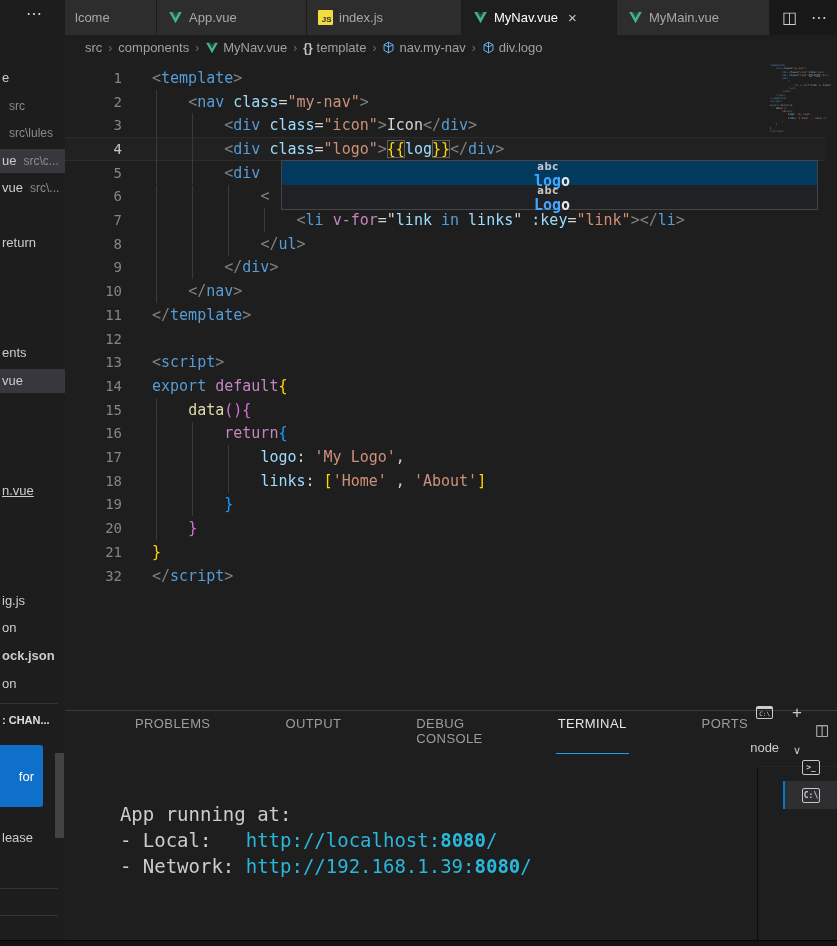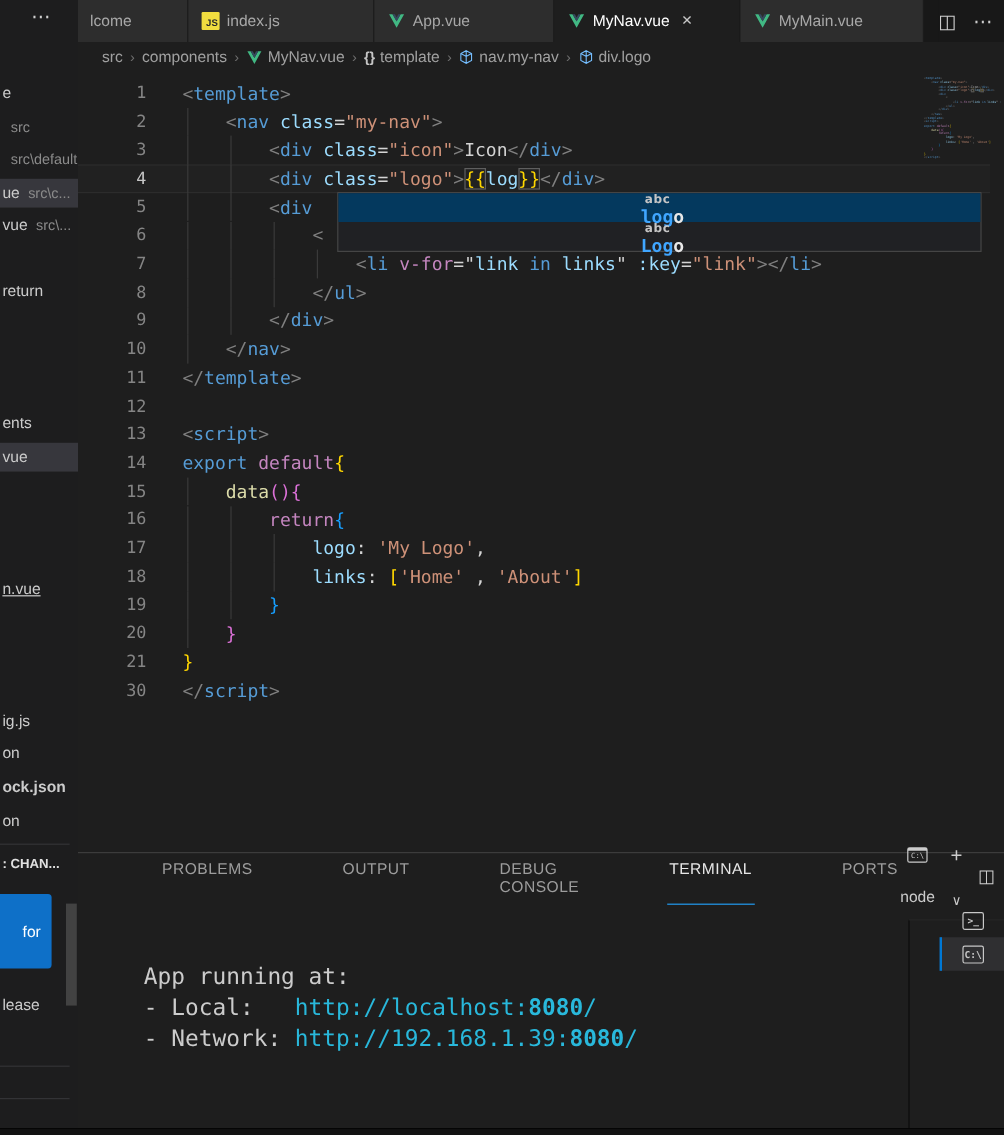--- a/index.html
+++ b/index.html
@@ -89,21 +89,21 @@
   svg { display:block; }
 </style>
 </head>
 <body>
 
 <div class="sidebar">
   <div class="sb-dots">⋯</div>
   <div id="sb-items">
       <div class="sb-item" style="top: 66px;"><span>e</span></div>
       <div class="sb-item dim" style="top: 94px;"><span></span><span class="sub">src</span></div>
-      <div class="sb-item dim" style="top: 121px;"><span></span><span class="sub">src\default</span></div>
+      <div class="sb-item dim" style="top: 121px;"><span></span><span class="sub">src\lules</span></div>
       <div class="sb-item sel" style="top: 149px;"><span>ue</span><span class="sub">src\c...</span></div>
       <div class="sb-item" style="top: 176px;"><span>vue</span><span class="sub">src\...</span></div>
       <div class="sb-item" style="top: 231px;"><span>return</span></div>
       <div class="sb-item" style="top: 341px;"><span>ents</span></div>
       <div class="sb-item sel" style="top: 369px;"><span>vue</span></div>
       <div class="sb-item" style="top: 479px; text-decoration: underline;"><span>n.vue</span></div>
       <div class="sb-item" style="top: 589px;"><span>ig.js</span></div>
       <div class="sb-item" style="top: 616px;"><span>on</span></div>
       <div class="sb-item" style="top: 644px; font-weight: bold;"><span>ock.json</span></div>
       <div class="sb-item" style="top: 672px;"><span>on</span></div>
@@ -121,34 +121,34 @@
     </div>
 </div>
 
 <div class="main">
 
   <div class="tabbar">
 
     <div class="tab" style="width: 92px;">
         <span>lcome</span>
       </div>
-      <div class="tab" style="width: 155px;">
-        <span class="ticon">
-          <span class="jsicon">JS</span>
-        </span>
-        <span>index.js</span>
-      </div>
       <div class="tab" style="width: 150px;">
         <span class="ticon">
           <svg width="15" height="15" viewBox="0 0 24 24">
             <path d="M2 3h4.6L12 12.4 17.4 3H22L12 21z" fill="#41b883"></path>
             <path d="M6.6 3h3.1L12 7.2 14.3 3h3.1L12 12.6z" fill="#35495e"></path>
           </svg>
         </span>
         <span>App.vue</span>
+      </div>
+      <div class="tab" style="width: 155px;">
+        <span class="ticon">
+          <span class="jsicon">JS</span>
+        </span>
+        <span>index.js</span>
       </div>
       <div class="tab active" style="width: 155px;">
         <span class="ticon">
           <svg width="15" height="15" viewBox="0 0 24 24">
             <path d="M2 3h4.6L12 12.4 17.4 3H22L12 21z" fill="#41b883"></path>
             <path d="M6.6 3h3.1L12 7.2 14.3 3h3.1L12 12.6z" fill="#35495e"></path>
           </svg>
         </span>
         <span>MyNav.vue</span>
         <span class="close">×</span>
@@ -238,21 +238,21 @@
         <div class="cline" style="top: 266.7px;"><span class="num">12</span><span class="code"></span></div>
         <div class="cline" style="top: 290.4px;"><span class="num">13</span><span class="code"><span class="tk-pun">&lt;</span><span class="tk-tag">script</span><span class="tk-pun">&gt;</span></span></div>
         <div class="cline" style="top: 314.1px;"><span class="num">14</span><span class="code"><span class="tk-kwb">export</span><span class="tk-pln"> </span><span class="tk-kwp">default</span><span class="tk-b1">{</span></span></div>
         <div class="cline" style="top: 337.8px;"><span class="num">15</span><span class="code"><span class="tk-pln">    </span><span class="tk-fn">data</span><span class="tk-b2">(){</span></span><div class="guide" style="left: 91px;"></div></div>
         <div class="cline" style="top: 361.5px;"><span class="num">16</span><span class="code"><span class="tk-pln">        </span><span class="tk-kwp">return</span><span class="tk-b3">{</span></span><div class="guide" style="left: 91px;"></div><div class="guide" style="left: 127.1px;"></div></div>
         <div class="cline" style="top: 385.2px;"><span class="num">17</span><span class="code"><span class="tk-pln">            </span><span class="tk-attr">logo</span><span class="tk-pln">: </span><span class="tk-str">'My Logo'</span><span class="tk-pln">,</span></span><div class="guide" style="left: 91px;"></div><div class="guide" style="left: 127.1px;"></div><div class="guide" style="left: 163.2px;"></div></div>
         <div class="cline" style="top: 408.9px;"><span class="num">18</span><span class="code"><span class="tk-pln">            </span><span class="tk-attr">links</span><span class="tk-pln">: </span><span class="tk-b1">[</span><span class="tk-str">'Home'</span><span class="tk-pln"> , </span><span class="tk-str">'About'</span><span class="tk-b1">]</span></span><div class="guide" style="left: 91px;"></div><div class="guide" style="left: 127.1px;"></div><div class="guide" style="left: 163.2px;"></div></div>
         <div class="cline" style="top: 432.6px;"><span class="num">19</span><span class="code"><span class="tk-pln">        </span><span class="tk-b3">}</span></span><div class="guide" style="left: 91px;"></div><div class="guide" style="left: 127.1px;"></div></div>
         <div class="cline" style="top: 456.3px;"><span class="num">20</span><span class="code"><span class="tk-pln">    </span><span class="tk-b2">}</span></span><div class="guide" style="left: 91px;"></div></div>
         <div class="cline" style="top: 480px;"><span class="num">21</span><span class="code"><span class="tk-b1">}</span></span></div>
-        <div class="cline" style="top: 503.7px;"><span class="num">30</span><span class="code"><span class="tk-pun">&lt;/</span><span class="tk-tag">script</span><span class="tk-pun">&gt;</span></span></div>
+        <div class="cline" style="top: 503.7px;"><span class="num">32</span><span class="code"><span class="tk-pun">&lt;/</span><span class="tk-tag">script</span><span class="tk-pun">&gt;</span></span></div>
       </div>
 
     <div class="suggest" id="suggest">
         <div class="sg-row sel">
           <span class="sg-abc">abc</span>
           <span class="sg-label"><span class="hl">log</span>o</span>
         </div>
         <div class="sg-row">
           <span class="sg-abc">abc</span>
           <span class="sg-label"><span class="hl">Log</span>o</span>

